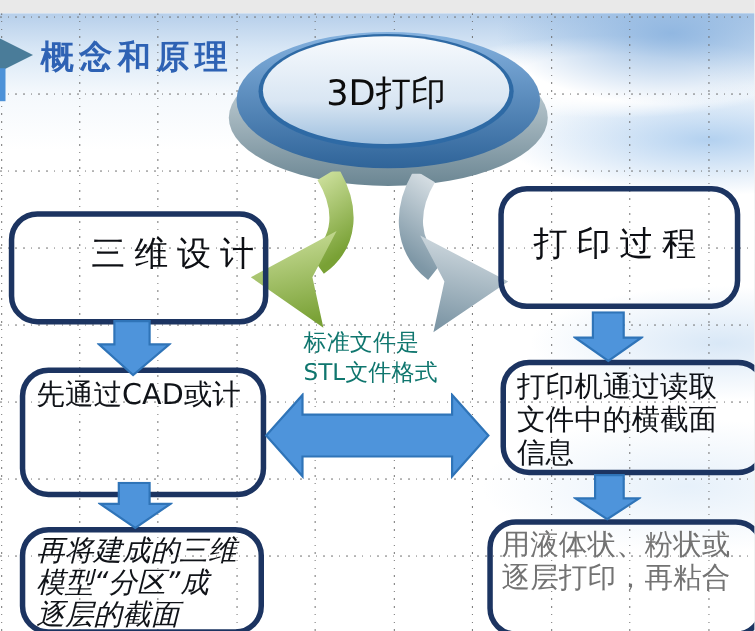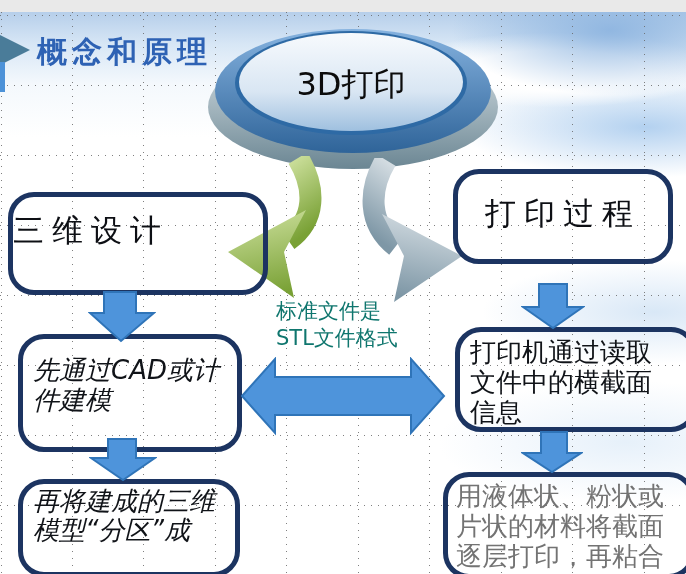--- a/index.html
+++ b/index.html
@@ -35,24 +35,24 @@
     position:absolute;left:37px;top:20px;margin:0;z-index:3;
     font-size:30px;font-weight:bold;letter-spacing:5px;color:#2E62B4;
   }
   .disc{position:absolute;left:205px;top:5px;z-index:2;}
   .disc text{font-family:"DejaVu Sans","Liberation Sans",sans-serif;}
   .curved{position:absolute;z-index:2;}
   .box{
     position:absolute;z-index:3;border:5px solid #1C3461;border-radius:26px;
     background:transparent;box-sizing:border-box;color:#101318;
   }
-  .box-lt{left:8px;top:180px;width:260px;height:103px;display:flex;align-items:center;justify-content:flex-start;padding-bottom:26px;}
-  .box-rt{left:453px;top:157px;width:220px;height:95px;display:flex;align-items:center;justify-content:center;padding-bottom:6px;}
+  .box-lt{left:8px;top:180px;width:236px;height:103px;display:flex;align-items:center;justify-content:flex-end;padding-bottom:26px;}
+  .box-rt{left:453px;top:157px;width:220px;height:112px;display:flex;align-items:center;justify-content:center;padding-bottom:6px;}
   .serif-label{font-family:"DejaVu Serif","Liberation Serif",serif;font-size:31px;letter-spacing:8px;color:#0d0f14;white-space:nowrap;}
-  .box-lm{left:18px;top:322px;width:224px;height:118px;padding:16px 10px;font-style:italic;}
+  .box-lm{left:18px;top:322px;width:224px;height:118px;padding:5px 10px;}
   .box-lb{left:18px;top:467px;width:222px;height:98px;padding:3px 10px;font-style:italic;}
   .box-rm{left:455px;top:315px;width:242px;height:105px;padding:5px 10px;}
   .box-rb{left:443px;top:460px;width:252px;height:107px;padding:4px 8px;color:#737373;}
   .box .line{font-size:26px;line-height:30px;white-space:nowrap;}
   .box-lb .line{line-height:29px;}
   .note{position:absolute;left:276px;top:286px;z-index:3;color:#0f766e;font-size:21px;line-height:27px;}
   .arrow-svg{position:absolute;z-index:3;}
 </style>
 </head>
 <body>
@@ -136,37 +136,36 @@
   <div class="box box-lt">
     <div class="serif-label">三维设计</div>
   </div>
 
   <div class="box box-rt">
     <div class="serif-label">打印过程</div>
   </div>
 
   <div class="box box-lm">
     <div class="line">先通过CAD或计</div>
-    <div class="line">件建模</div>
   </div>
 
   <div class="box box-lb">
     <div class="line">再将建成的三维</div>
     <div class="line">模型“分区”成</div>
+    <div class="line">逐层的截面</div>
   </div>
 
   <div class="box box-rm">
     <div class="line">打印机通过读取</div>
     <div class="line">文件中的横截面</div>
     <div class="line">信息</div>
   </div>
 
   <div class="box box-rb">
     <div class="line">用液体状、粉状或</div>
-    <div class="line">片状的材料将截面</div>
     <div class="line">逐层打印，再粘合</div>
   </div>
 
   <div class="note">
     <div>标准文件是</div>
     <div>STL文件格式</div>
   </div>
 
   <svg class="arrow-svg" style="left:88px;top:279px" width="68" height="52" viewBox="0 0 68 52">
     <polygon points="16,1 48,1 48,22 66,22 33,50 2,22 16,22" stroke="#2F74B8" stroke-width="2" fill="#4E94DB"></polygon>

